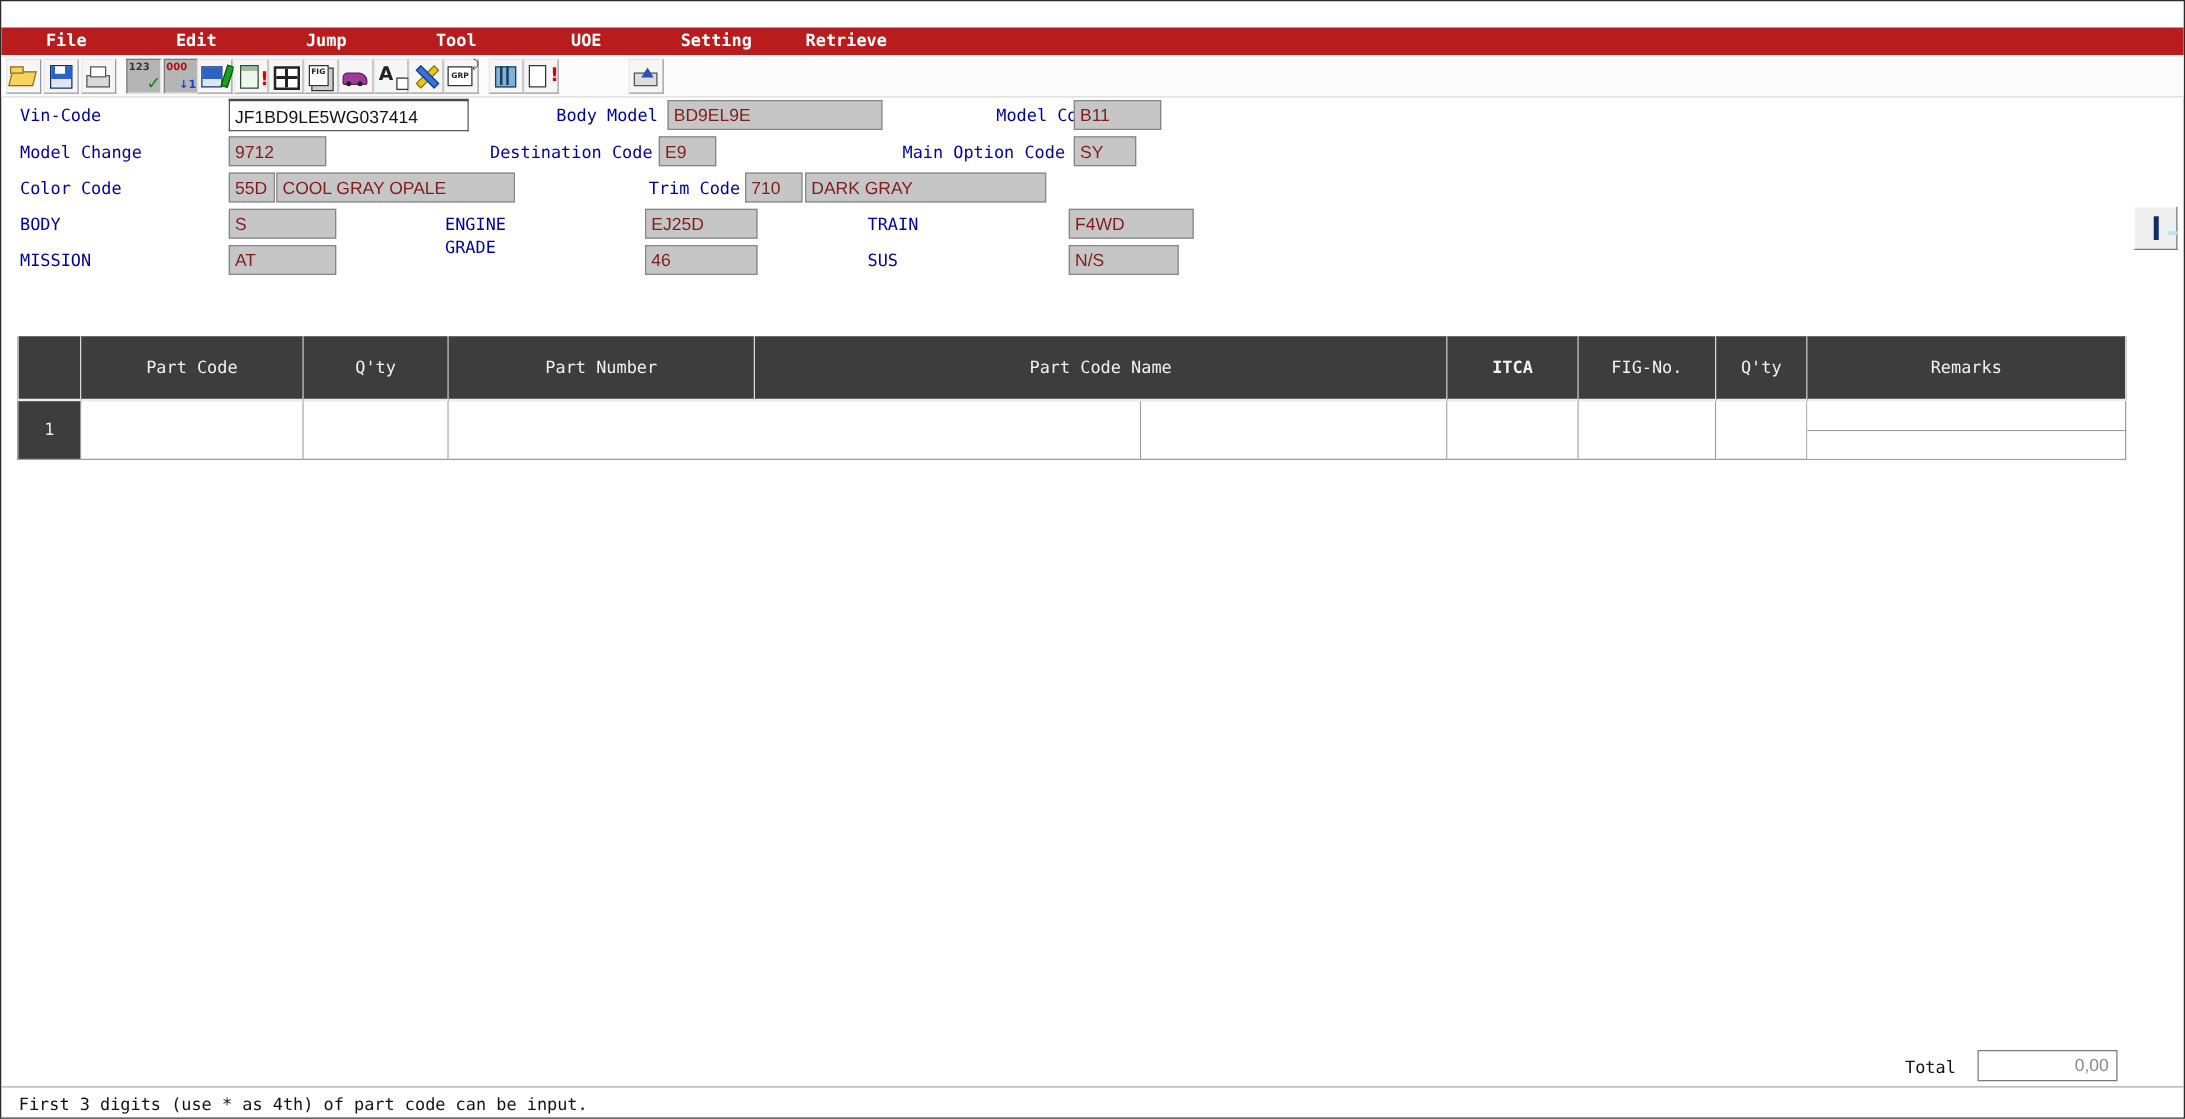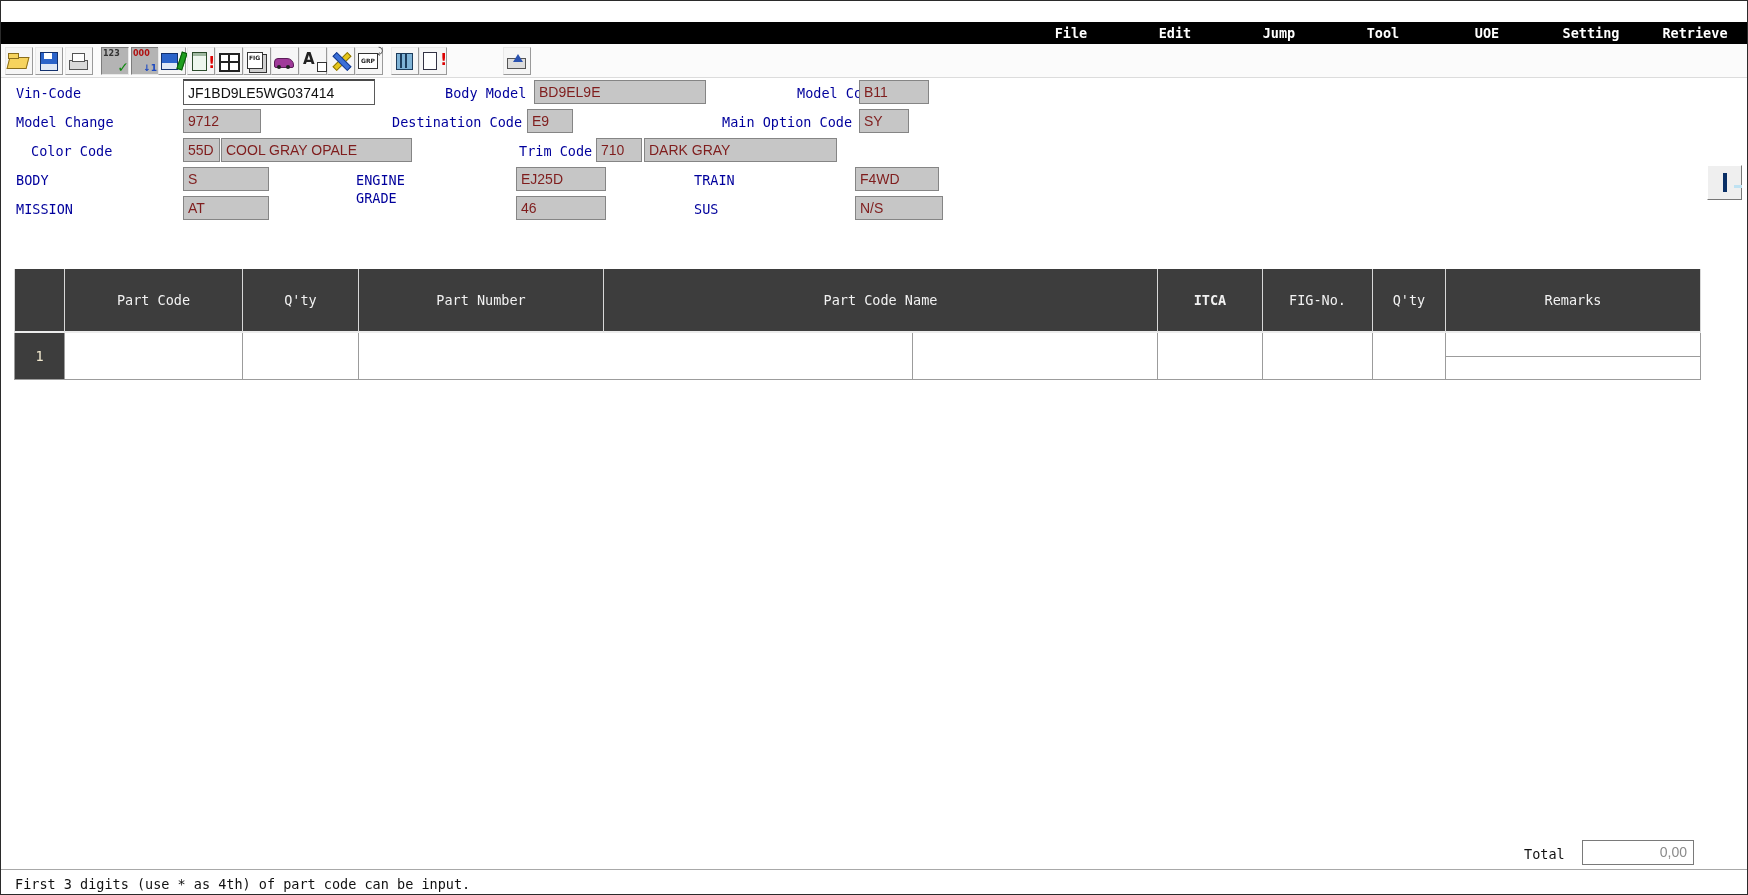--- a/index.html
+++ b/index.html
@@ -17,21 +17,21 @@
     border:1px solid #cfd8e8;border-radius:50%;margin-right:5px;}
   #title-text{color:#fff;font-family:"Liberation Sans",sans-serif;font-weight:bold;font-size:13px;}
   #win-controls{position:absolute;right:3px;top:2px;display:flex;gap:2px;}
   .winbtn{width:21px;height:17px;background:linear-gradient(#fefefe,#d4d0c8);
     border:1px solid #8a8a8a;border-top-color:#fff;border-left-color:#fff;
     font:bold 11px "DejaVu Sans",sans-serif;color:#1a1a1a;display:flex;align-items:center;justify-content:center;
     padding:0;line-height:1;}
   .winbtn.close{font-size:12px;}
 
   
-  #menubar{position:absolute;left:0;top:21px;right:0;height:22px;background:#000000;display:flex;justify-content:flex-end;}
+  #menubar{position:absolute;left:0;top:21px;right:0;height:22px;background:#b91c1c;display:flex;}
   .menu-item{width:104px;color:#fff;font-size:13.5px;font-weight:bold;text-align:center;line-height:22px;cursor:default;}
 
   
   #toolbar{position:absolute;left:0;top:43px;right:0;height:34px;background:#fbfbfb;border-bottom:1px solid #dcdcdc;}
   .tb{position:absolute;top:3px;width:28px;height:28px;background:#f6f6f6;
     border:1px solid #e8e8e8;border-right-color:#9a9a9a;border-bottom-color:#9a9a9a;padding:0;}
   .tb.pressed{background:#b4b4b4;border:1px solid #7d7d7d;border-right-color:#e8e8e8;border-bottom-color:#e8e8e8;}
   .ic{position:relative;width:28px;height:24px;display:block;margin:0 auto;}
   .ic .glyph{position:absolute;left:1px;top:0;font:bold 8px "DejaVu Sans",sans-serif;color:#222;}
   
@@ -91,21 +91,21 @@
     font-family:"Liberation Sans",sans-serif;font-size:14px;color:#7f1d1d;line-height:22px;padding-left:4px;white-space:pre;}
   #vin-input{position:absolute;left:182px;top:78px;width:192px;height:26px;background:#fff;
     border:1px solid #5a5a5a;border-top:2px solid #4a4a4a;font-family:"Liberation Sans",sans-serif;font-size:14px;color:#111;padding:0 4px;}
   #display-button{position:absolute;left:1706px;top:164px;width:35px;height:35px;background:#efefef;
     border:1px solid #fff;border-right-color:#777;border-bottom-color:#777;padding:2px;}
   #display-button .screen{width:100%;height:100%;background:linear-gradient(135deg,#35a3e0,#0b57b4);border:2px solid #0a2f66;position:relative;}
   #display-button .screen::after{content:"";position:absolute;left:9px;top:10px;width:8px;height:3px;background:#bfe2f2;}
 
   
   #grid{position:absolute;left:13px;top:268px;width:1687px;}
-  .hrow{display:flex;height:64px;}
+  .hrow{display:flex;height:52px;}
   .hcell{background:#3d3d3d;color:#f2f2f2;font-size:13.5px;display:flex;align-items:center;justify-content:center;
     border-right:1px solid #d8d8d8;border-bottom:2px solid #ececec;}
   .hcell:first-child{border-left:1px solid #d8d8d8;}
   .drow{display:flex;height:47px;}
   .dcell{background:#fff;border:1px solid #9c9c9c;border-top:none;border-left:none;position:relative;}
   .rownum{background:#3d3d3d;color:#f3ead0;font-size:13.5px;display:flex;align-items:center;justify-content:center;
     border:1px solid #9c9c9c;border-top:none;}
   .c0{width:51px;} .c1{width:178px;} .c2{width:116px;} .c3{width:554px;} .c4{width:245px;}
   .c5{width:105px;font-weight:bold;} .c6{width:110px;} .c7{width:73px;} .c8{width:255px;}
   .remarks-split{display:flex;flex-direction:column;height:100%;}
@@ -203,33 +203,33 @@
   <span class="flabel" style="left:796px;top:84px">Model Code</span>
   <span class="gfield" style="left:858px;top:79px;width:70px">B11</span>
 
   <span class="flabel" style="left:15px;top:113px">Model Change</span>
   <span class="gfield" style="left:182px;top:108px;width:78px">9712</span>
   <span class="flabel" style="left:391px;top:113px">Destination Code</span>
   <span class="gfield" style="left:526px;top:108px;width:46px">E9</span>
   <span class="flabel" style="left:721px;top:113px">Main Option Code</span>
   <span class="gfield" style="left:858px;top:108px;width:50px">SY</span>
 
-  <span class="flabel" style="left:30px;top:142px">Color Code</span>
+  <span class="flabel" style="left:15px;top:142px">Color Code</span>
   <span class="gfield" style="left:182px;top:137px;width:37px">55D</span>
   <span class="gfield" style="left:220px;top:137px;width:191px">COOL GRAY OPALE</span>
   <span class="flabel" style="left:518px;top:142px">Trim Code</span>
   <span class="gfield" style="left:595px;top:137px;width:46px">710</span>
   <span class="gfield" style="left:643px;top:137px;width:193px">DARK GRAY</span>
 
   <span class="flabel" style="left:15px;top:171px">BODY</span>
   <span class="gfield" style="left:182px;top:166px;width:86px">S</span>
   <span class="flabel" style="left:355px;top:171px">ENGINE</span>
   <span class="gfield" style="left:515px;top:166px;width:90px">EJ25D</span>
   <span class="flabel" style="left:693px;top:171px">TRAIN</span>
-  <span class="gfield" style="left:854px;top:166px;width:84px">F4WD</span>
+  <span class="gfield" style="left:854px;top:166px;width:100px">F4WD</span>
 
   <span class="flabel" style="left:15px;top:200px">MISSION</span>
   <span class="gfield" style="left:182px;top:195px;width:86px">AT</span>
   <span class="flabel" style="left:355px;top:189px">GRADE</span>
   <span class="gfield" style="left:515px;top:195px;width:90px">46</span>
   <span class="flabel" style="left:693px;top:200px">SUS</span>
   <span class="gfield" style="left:854px;top:195px;width:88px">N/S</span>
 
   <button id="display-button">
     <span class="screen"></span>

